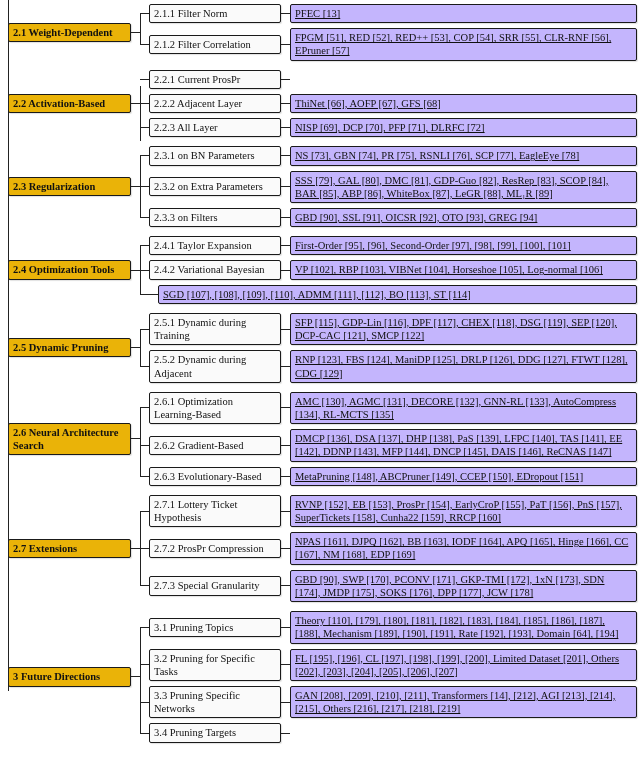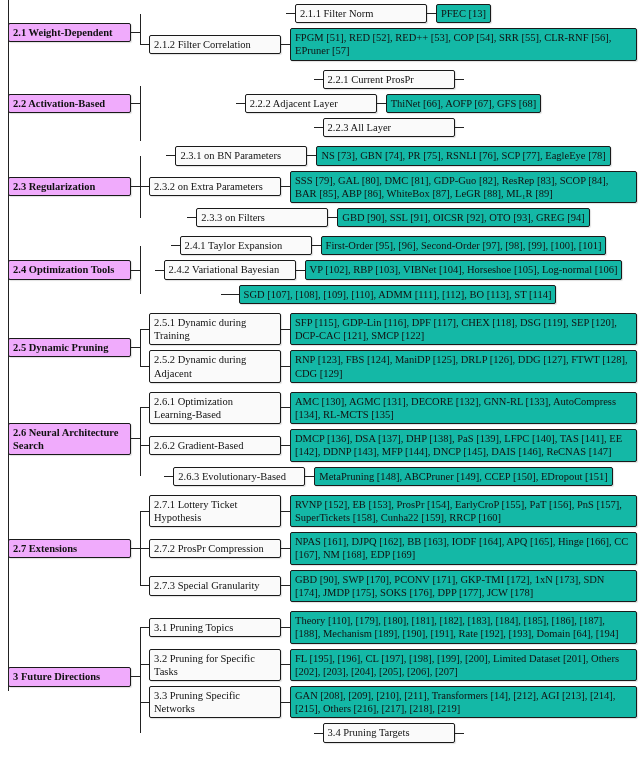--- a/index.html
+++ b/index.html
@@ -17,30 +17,30 @@
     border:1px solid #1a1a1a;
     border-radius:2px;
     background:#ffffff;
     padding:2px 4px;
     font-size:10.5px;
     line-height:1.26;
     box-shadow:1px 1px 1px rgba(0,0,0,0.12);
   }
   .cat {
     flex:0 0 123px; width:123px;
-    background:#f0abfc;
+    background:#eab308;
     font-weight:bold;
   }
   .cat-conn { flex:0 0 9px; width:9px; height:1px; background:#222; align-self:center; }
-  .children { flex:1; position:relative; display:flex; flex-direction:column; row-gap:5px;align-items:center; }
+  .children { flex:1; position:relative; display:flex; flex-direction:column; row-gap:5px; }
   .rail { position:absolute; left:0; width:1px; background:#222; }
   .child-row { display:flex; align-items:center; }
   .stub { flex:0 0 9px; width:9px; height:1px; background:#222; }
   .label { flex:0 0 132px; width:132px; background:#fafafa; }
-  .refs { flex:1; background:#14b8a6; }
+  .refs { flex:1; background:#c4b5fd;text-decoration:underline; }
 </style>
 </head>
 <body>
 
 <div class="diagram">
   <div class="spine" style="height: 690.5px;"></div>
 
   <div class="group">
     <div class="box cat">2.1 Weight-Dependent</div>
     <div class="cat-conn"></div>
@@ -74,20 +74,21 @@
       <div class="child-row">
         <div class="stub"></div>
         <div class="box label">2.2.2 Adjacent Layer</div>
         <div class="stub"></div>
         <div class="box refs">ThiNet [66], AOFP [67], GFS [68]</div>
       </div>
       <div class="child-row">
         <div class="stub"></div>
         <div class="box label">2.2.3 All Layer</div>
         <div class="stub"></div>
+        <div class="box refs">NISP [69], DCP [70], PFP [71], DLRFC [72]</div>
       </div>
     </div>
   </div>
 
   <div class="group">
     <div class="box cat">2.3 Regularization</div>
     <div class="cat-conn"></div>
     <div class="children">
       <div class="rail" style="top: 9.5px; height: 62px;"></div>
       <div class="child-row">

